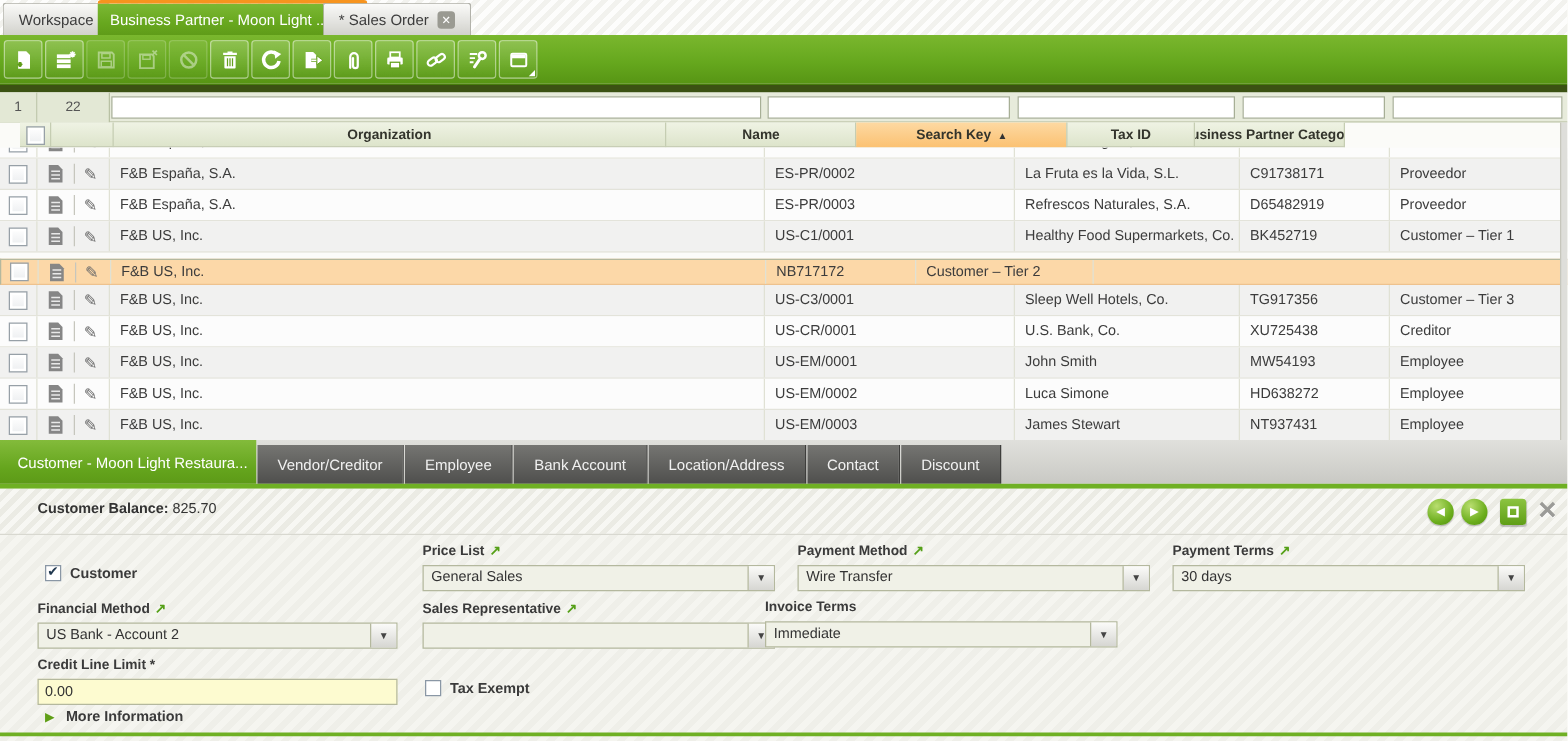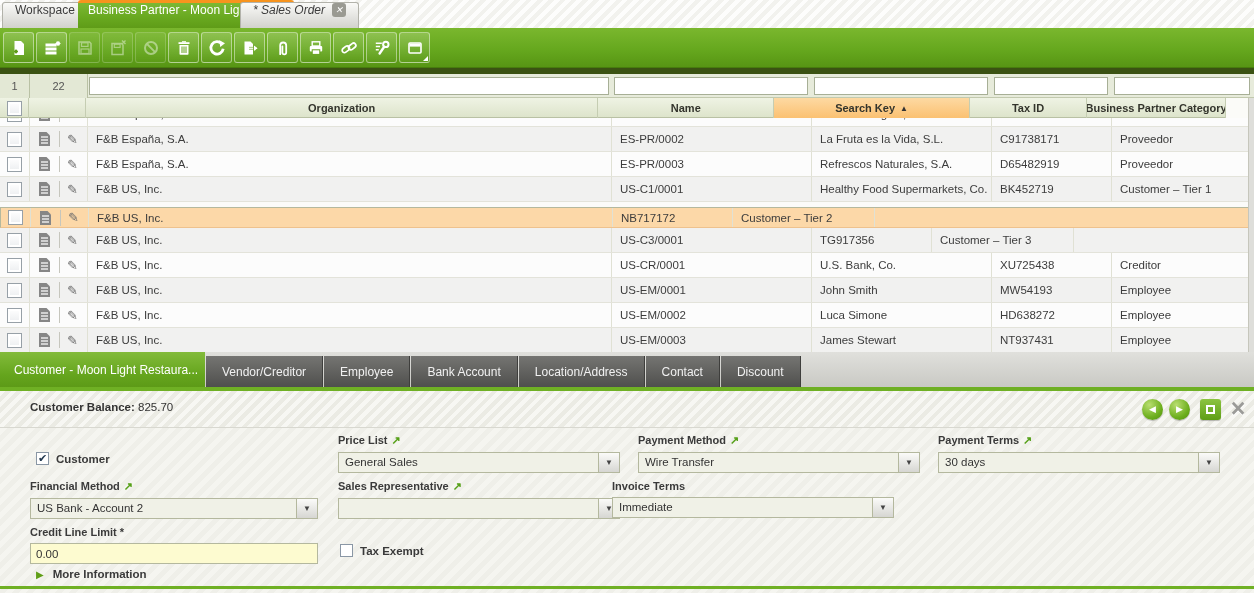--- a/index.html
+++ b/index.html
@@ -3,21 +3,21 @@
 <meta charset="utf-8">
 <style>
   * { margin:0; padding:0; box-sizing:border-box; }
   html,body { width:1254px; height:593px; }
   body { font-family:"Liberation Sans", sans-serif; overflow:hidden; background:#fbfbf8; }
   #app { position:relative; width:1254px; height:593px; }
 
   
   #topbar { position:absolute; left:0; top:0; width:1254px; height:28px;
     background:repeating-linear-gradient(135deg,#fdfdfc 0 4px,#f2f2ee 4px 8px); }
-  .ttab { position:absolute; bottom:0; display:flex; align-items:flex-start; gap:7px;
+  .ttab { position:absolute; bottom:0; display:flex; align-items:center; gap:7px;
     font-size:12px; color:#3c3c3c; cursor:pointer; white-space:nowrap;margin-top:13px; }
   .ttab.plain { height:26px; padding:0 12px; border:1px solid #b2b2aa; border-bottom:none;
     border-radius:3px 3px 0 0; background:linear-gradient(#fafaf8,#dededa 70%,#d2d2cc); }
   .ttab.active { height:28px; padding:0 10px; border-radius:3px 3px 0 0; color:#fff;
     border-top:3px solid #f7941e;
     background:linear-gradient(#7cb834,#68a81f 60%,#5f9c18); }
   .tclose { width:14px; height:14px; border-radius:3px; background:rgba(0,0,0,0.28);
     color:#fff; font-size:9px; line-height:14px; text-align:center; cursor:pointer; }
   .ttab.plain .tclose { background:#9a9a92; }
 
@@ -38,21 +38,21 @@
 
   
   #filterrow { position:absolute; left:0; top:74px; width:1254px; height:24px;
     background:#e7ebdb; border-bottom:1px solid #c2c9ae; }
   .cntcell { position:absolute; top:0; height:24px; border-right:1px solid #b9c1a4;
     font-size:11px; color:#555; display:flex; align-items:center; justify-content:center; background:#e3e8d5; }
   .finput { position:absolute; top:3px; height:18px; border:1px solid #a7af96; background:#fff;
     font-family:"Liberation Sans",sans-serif; font-size:11px; padding:0 4px; }
 
   
-  #headerrow { position:absolute; left:0; top:98px; width:1226px; height:20px; display:flex;
+  #headerrow { position:absolute; left:16px; top:98px; width:1060px; height:20px; display:flex;
     background:linear-gradient(#eff3e4,#dde4cb); border-bottom:1px solid #b9c1a4; }
   .hc { height:20px; border-right:1px solid #c5cdb2; display:flex; align-items:center;
     justify-content:center; font-size:11px; font-weight:bold; color:#33342c;
     white-space:nowrap; overflow:hidden; }
   .hc.sorted { background:linear-gradient(#fdd9a2,#fbc172); }
   .sortarrow { font-size:8px; margin-left:5px; color:#333; }
 
   
   .w-check{width:30px;} .w-icons{width:58px;} .w-org{width:524px;}
   .w-key{width:200px;} .w-name{width:180px;} .w-tax{width:120px;} .w-cat{width:142px;}
@@ -138,21 +138,21 @@
 <div id="app">
 
   <div id="topbar">
     <div class="ttab plain" style="left:2px;">
       <span>Workspace</span>
     </div>
     <div class="ttab active" style="left:78px;">
       <span>Business Partner - Moon Light ...</span>
       <span class="tclose">✕</span>
     </div>
-    <div class="ttab plain" style="left:240px;font-style:italic;">
+    <div class="ttab plain" style="left:258px;">
       <span>* Sales Order</span>
       <span class="tclose">✕</span>
     </div>
   </div>
 
   <div id="toolbar">
     <div class="tbtn" style="left:3px;">
       <svg width="18" height="18" viewBox="0 0 18 18">
         <path d="M4.5 2h6.5l3 3v11h-9.5z" fill="#fff"></path>
         <path d="M6 10.5v4 M4 12.5h4 M4.8 11l2.4 3 M7.2 11l-2.4 3" stroke="#5e9c17" stroke-width="1.1"></path>
@@ -373,20 +373,21 @@
         <div class="gc w-icons" style="padding-left: 7px;">
           <svg width="15" height="16" viewBox="0 0 15 16">
             <path d="M2 1h7.5l3.5 3.5V15H2z" fill="#868686"></path>
             <path d="M4 6h7 M4 9h7 M4 12h7" stroke="#e9e9e9" stroke-width="1.3"></path>
           </svg>
           <span class="ic-sep"></span>
           <span class="pencil">✎</span>
         </div>
         <div class="gc w-org">F&amp;B US, Inc.</div>
         <div class="gc w-key">US-C3/0001</div>
+        <div class="gc w-name">Sleep Well Hotels, Co.</div>
         <div class="gc w-tax">TG917356</div>
         <div class="gc w-cat">Customer – Tier 3</div>
       </div>
       <div class="grow">
         <div class="gc ctr w-check">
           <div class="cb"></div>
         </div>
         <div class="gc w-icons" style="padding-left: 7px;">
           <svg width="15" height="16" viewBox="0 0 15 16">
             <path d="M2 1h7.5l3.5 3.5V15H2z" fill="#868686"></path>

